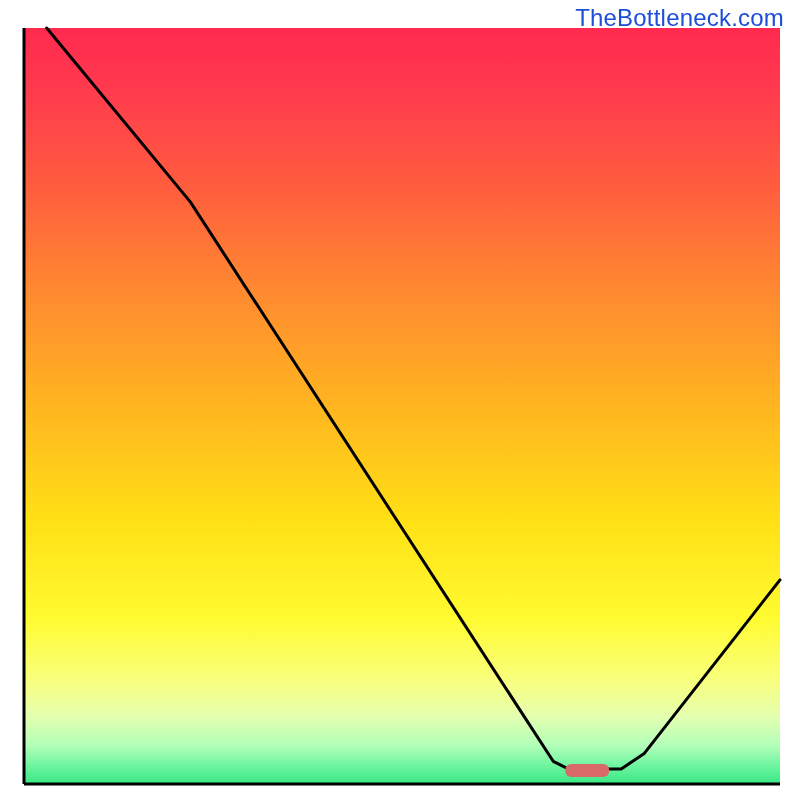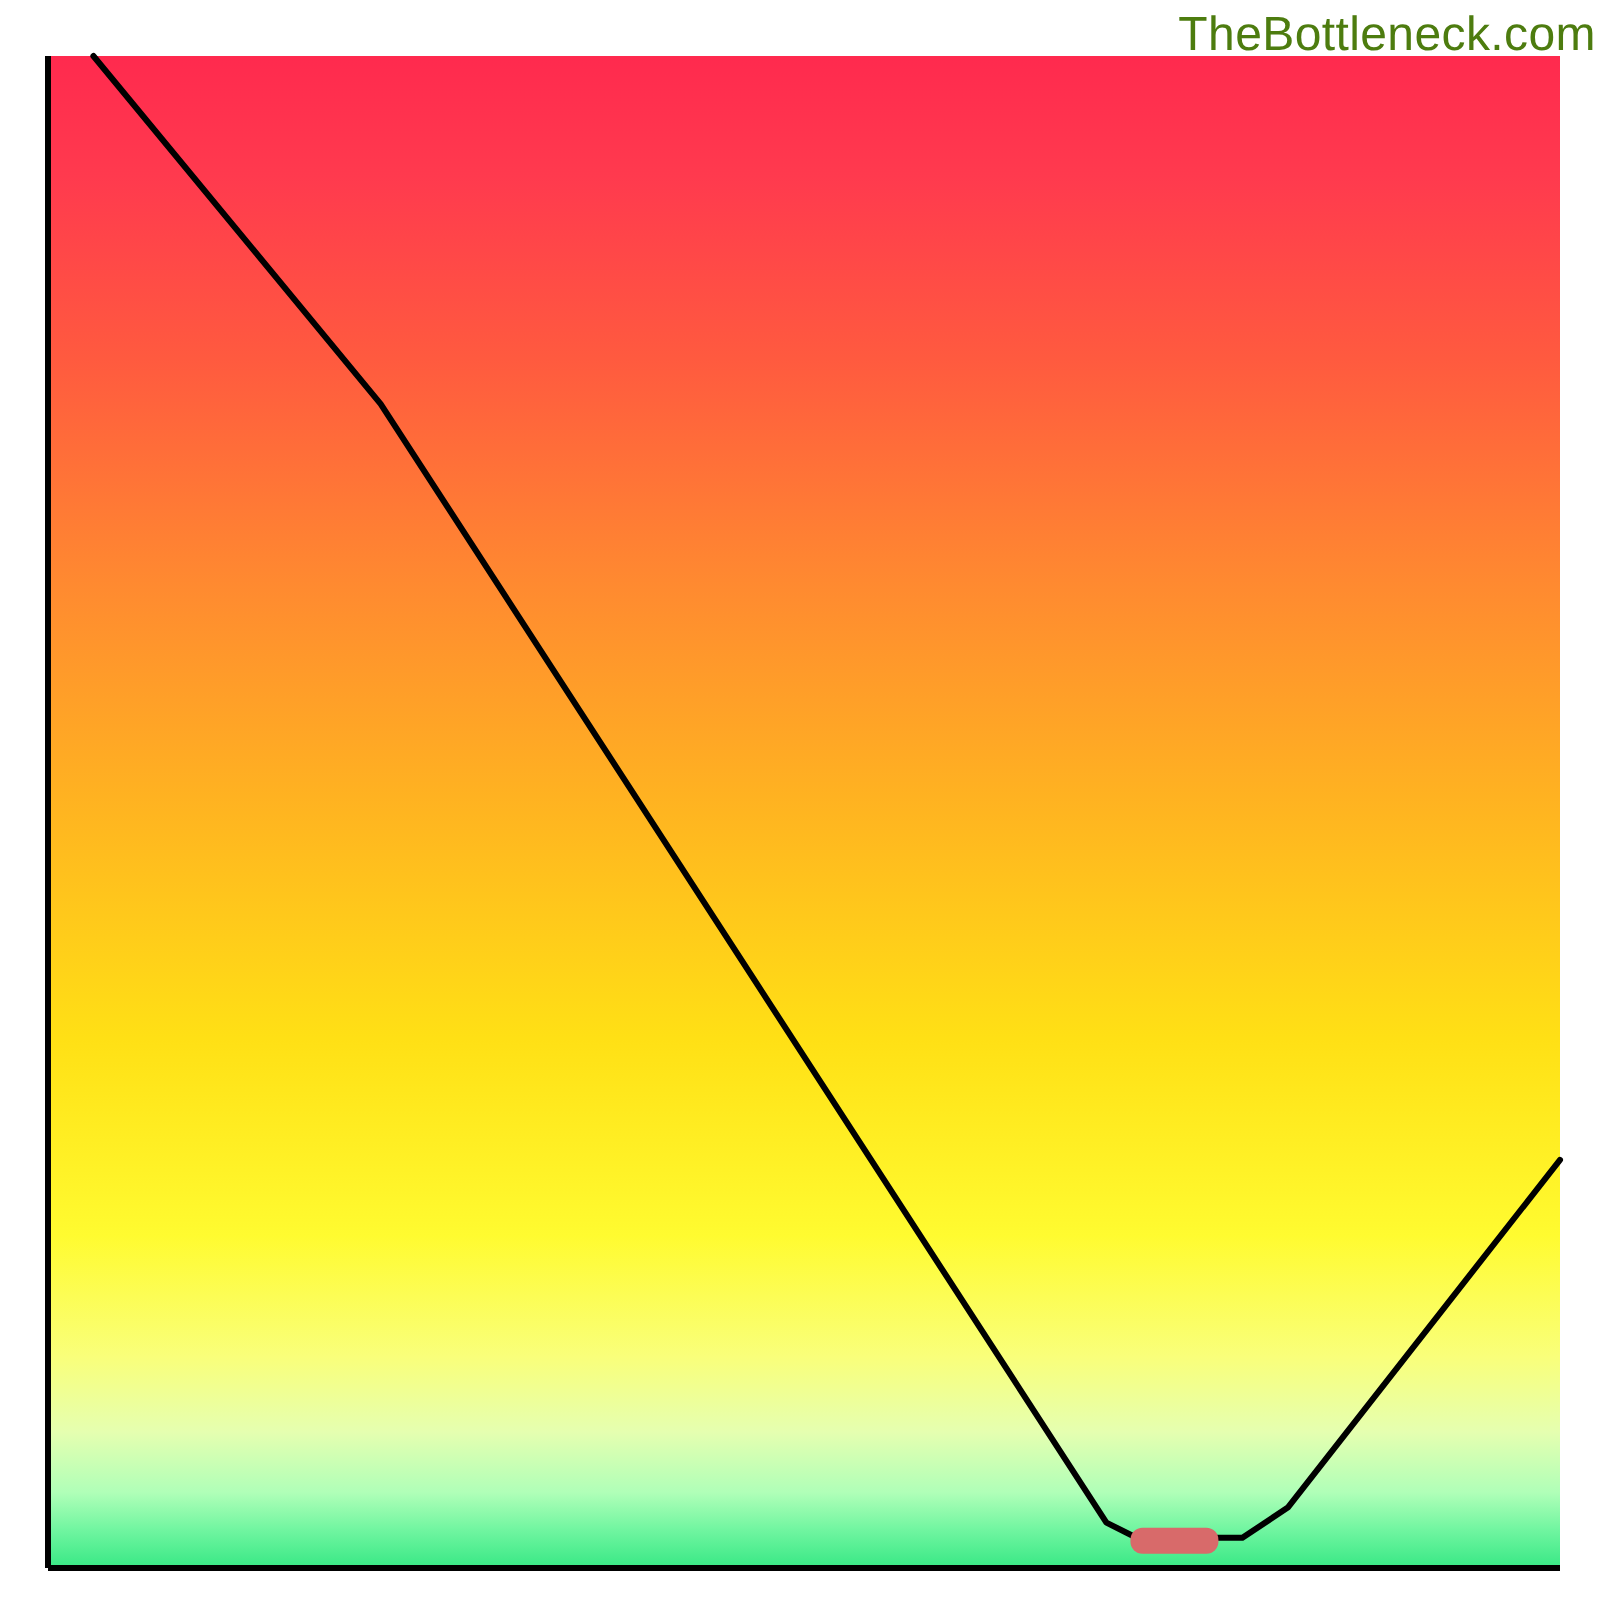--- a/index.html
+++ b/index.html
@@ -12,22 +12,22 @@
     overflow: hidden;
   }
   .stage {
     position: relative;
     width: 800px;
     height: 800px;
   }
   .watermark {
     position: absolute;
     top: 4px;
-    right: 2px;
-    color: #4d7c0f;
+    right: 16px;
+    color: #1d4ed8;
     font-size: 24px;
     font-weight: 400;
     letter-spacing: 0.2px;
   }
   svg {
     position: absolute;
     top: 0;
     left: 0;
   }
 </style>

